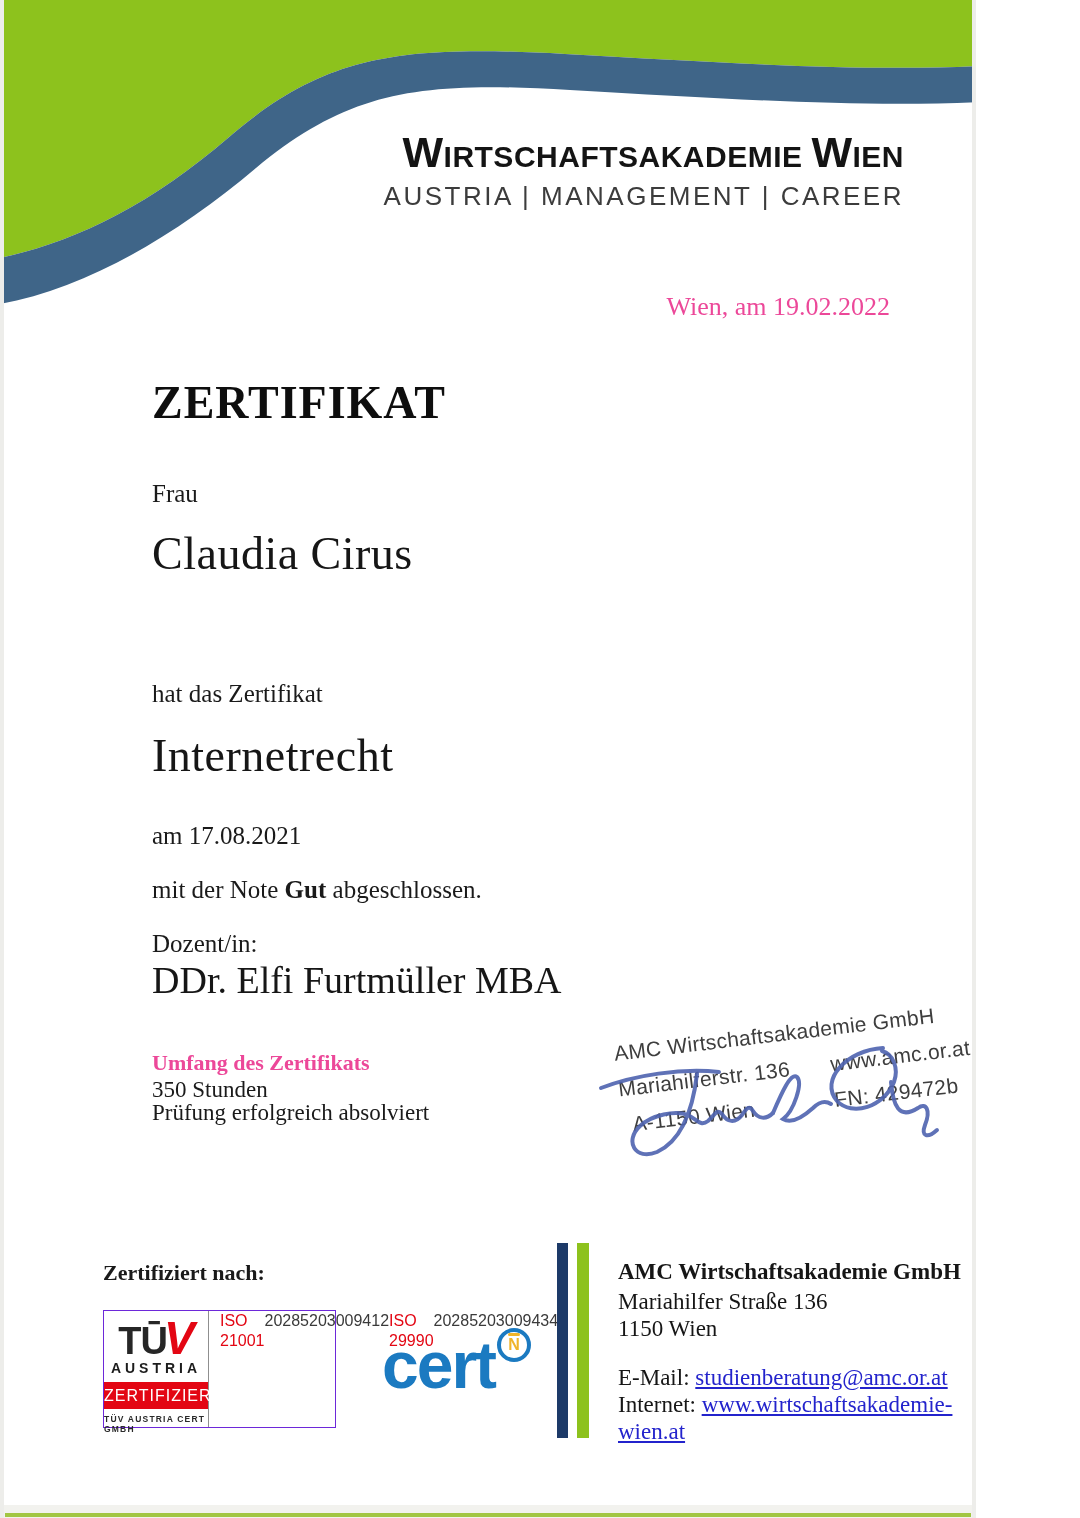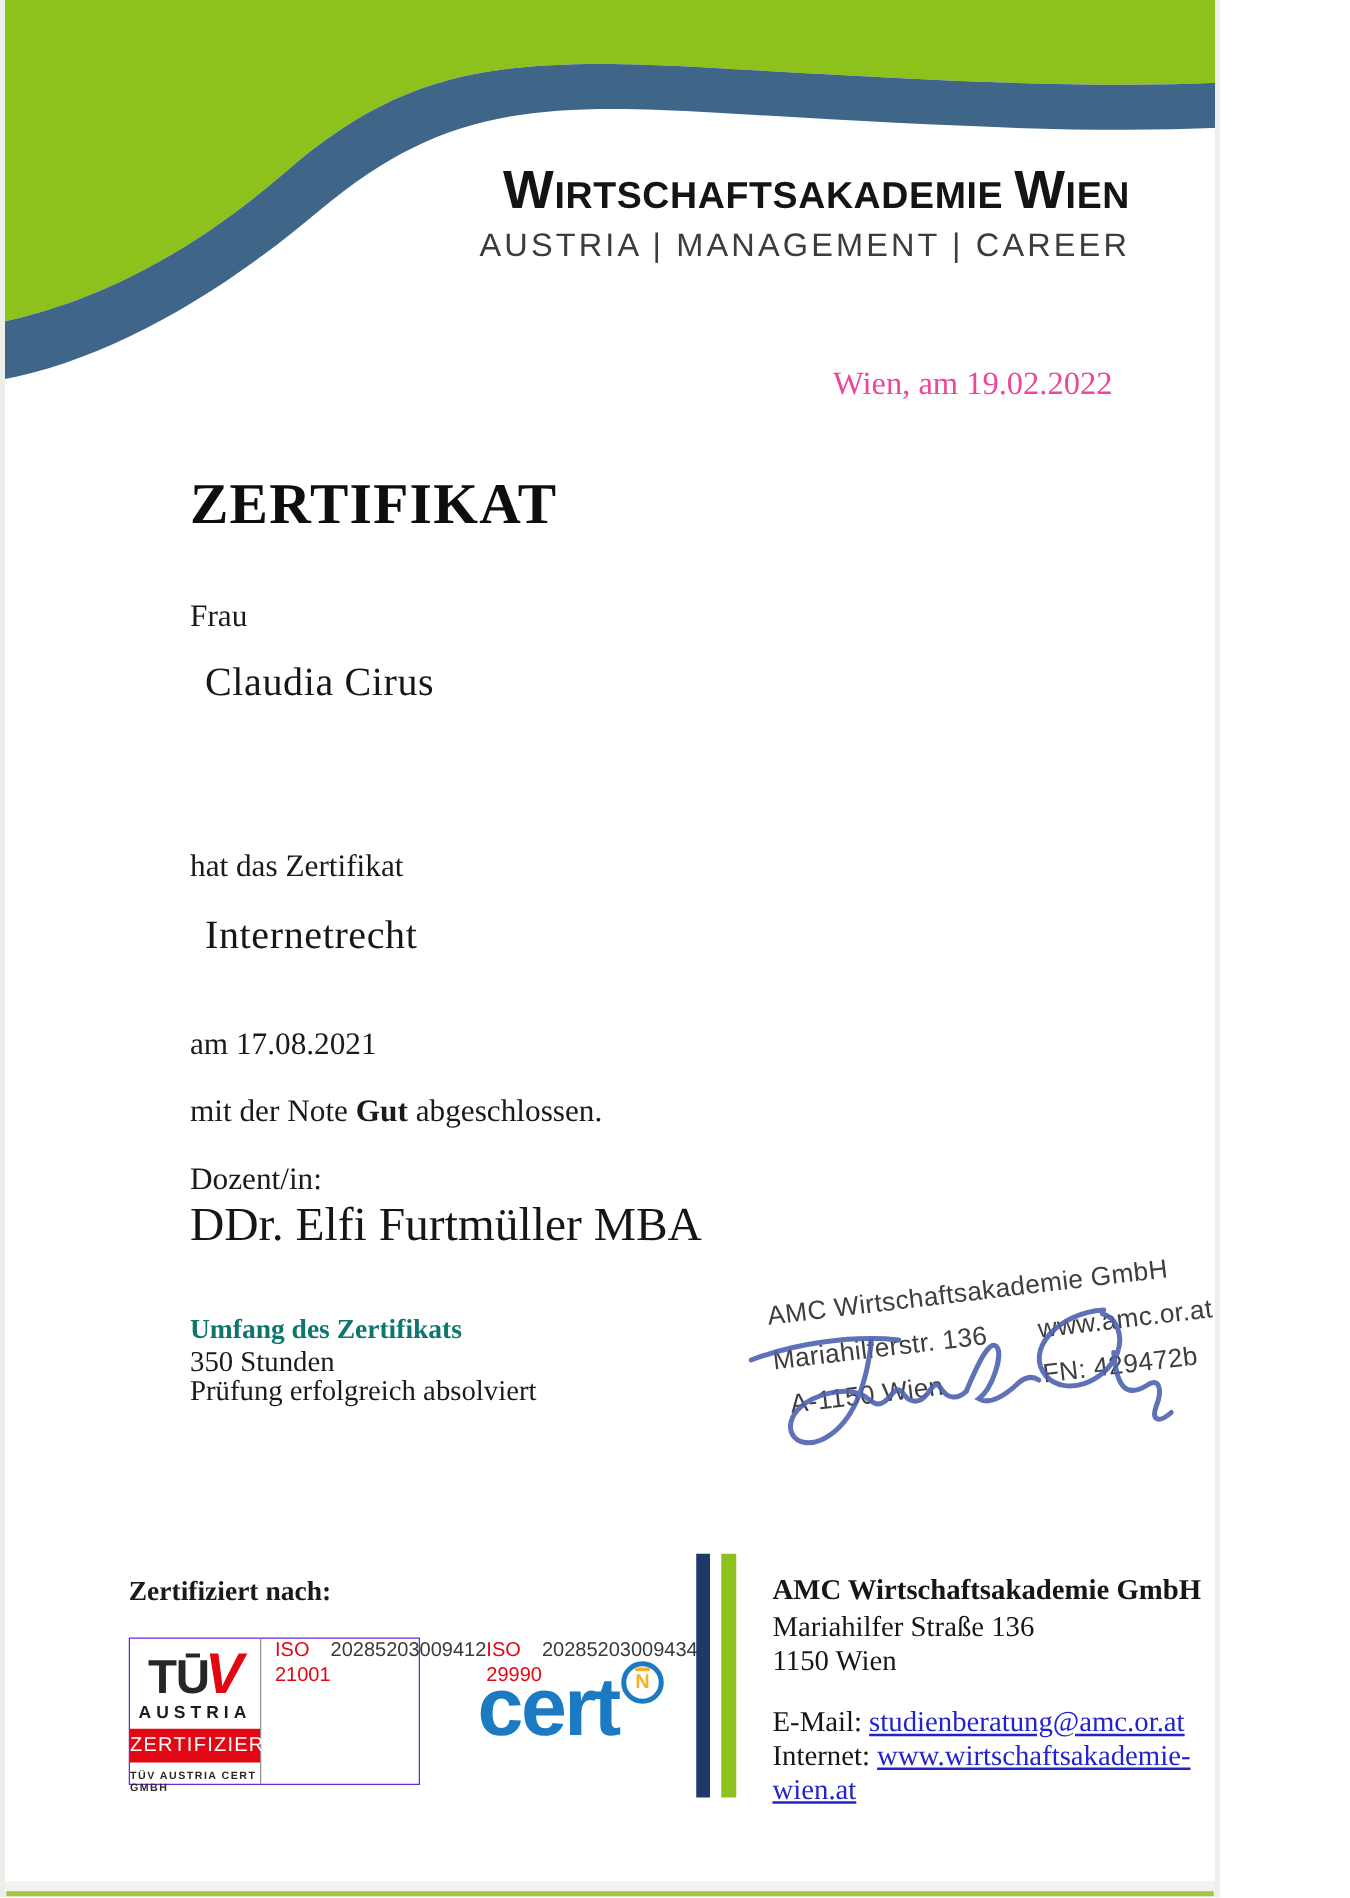--- a/index.html
+++ b/index.html
@@ -21,23 +21,23 @@
   .hdr-line1 { font-weight:700; color:#141414; font-size:30px; line-height:44px; letter-spacing:0.5px; }
   .hdr-line1 .bigW { font-size:43px; }
   .hdr-line2 { margin-top:2px; font-size:26px; letter-spacing:2.5px; color:#3c3c3c; font-weight:400; }
 
   .date-line { position:absolute; top:292px; right:86px; font-size:26px; color:#ec4899; }
 
   .cert-title { position:absolute; left:152px; top:376px; font-size:46px; font-weight:700;
     letter-spacing:1px; color:#0e0e0e; }
 
   .body-line  { position:absolute; left:152px; font-size:25px; color:#1a1a1a; }
-  .big-line   { position:absolute; left:152px; font-size:32px; color:#161616; letter-spacing:0.5px;margin-left:12px; }
+  .big-line   { position:absolute; left:152px; font-size:46px; color:#161616; letter-spacing:0.5px; }
   .lect-line  { position:absolute; left:152px; font-size:38px; color:#161616; }
-  .scope-head { position:absolute; left:152px; font-size:22px; font-weight:700; color:#0f766e; }
+  .scope-head { position:absolute; left:152px; font-size:22px; font-weight:700; color:#ec4899; }
   .scope-line { position:absolute; left:152px; font-size:23px; color:#1a1a1a; }
 
   
   .stamp { position:absolute; left:612px; top:1036px; width:380px;
     transform:rotate(-6.8deg); transform-origin:left top;
     font-family:"Liberation Sans", sans-serif; font-size:21px; color:#3e3e3e;
     letter-spacing:0.3px; line-height:36px; z-index:3; }
   .stamp .row { display:flex; justify-content:space-between; }
   .stamp .row2-right { padding-right:26px; }
   .stamp .row3-left  { padding-left:10px; }

